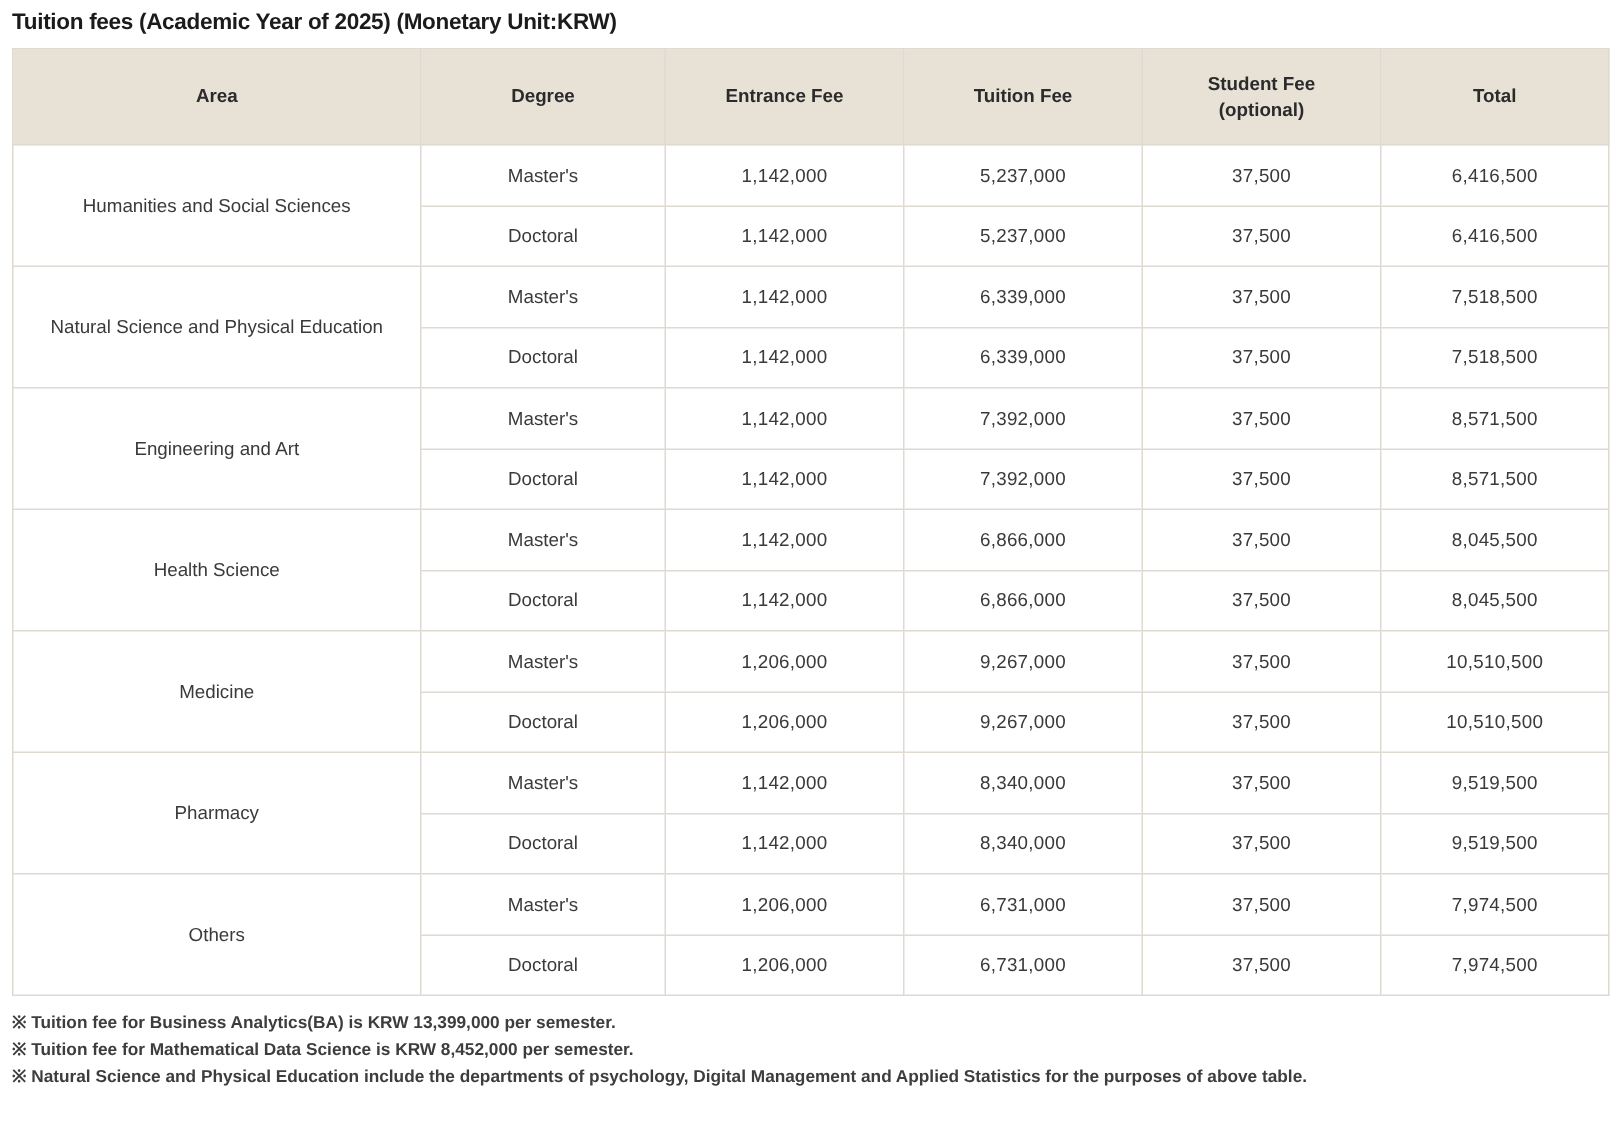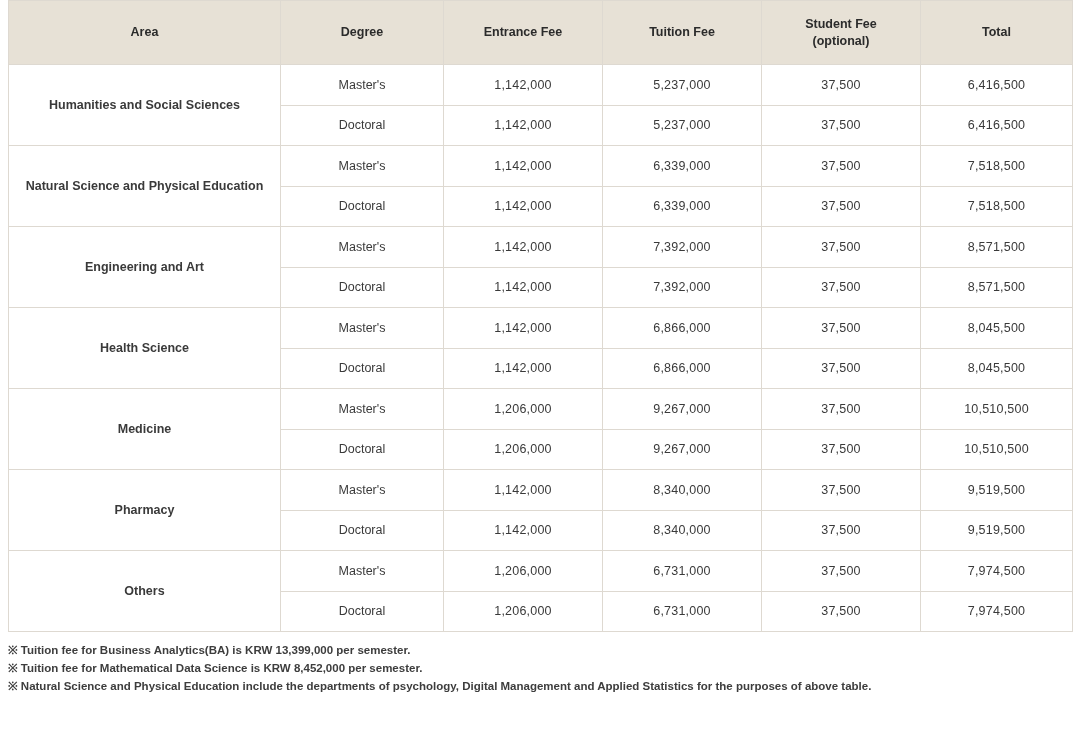--- a/index.html
+++ b/index.html
@@ -48,21 +48,21 @@
     padding: 4px 2px;
   }
   table.fee-table td {
     height: 40.5px;
     font-size: 12.5px;
     color: #3a3a3a;
     background: #ffffff;
     padding: 2px;
   }
   td.area-cell {
-    font-weight: bold;
+    font-weight: normal;
     color: #232323;
     background: #ffffff;
     font-size: 12.5px;
   }
   td.degree-cell {
     color: #4a4a4a;
   }
   td.num-cell {
     color: #4a4a4a;
     letter-spacing: 0.2px;
@@ -81,20 +81,21 @@
   col.c-entr   { width: 159px; }
   col.c-tuit   { width: 159px; }
   col.c-stud   { width: 159px; }
   col.c-total  { width: 152px; }
 </style>
 </head>
 <body>
 
 <div id="page">
 
+  <div class="page-title">Tuition fees (Academic Year of 2025) (Monetary Unit:KRW)</div>
 
   <table class="fee-table">
     <colgroup>
       <col class="c-area">
         <col class="c-degree">
         <col class="c-entr">
         <col class="c-tuit">
         <col class="c-stud">
         <col class="c-total">
     </colgroup>

